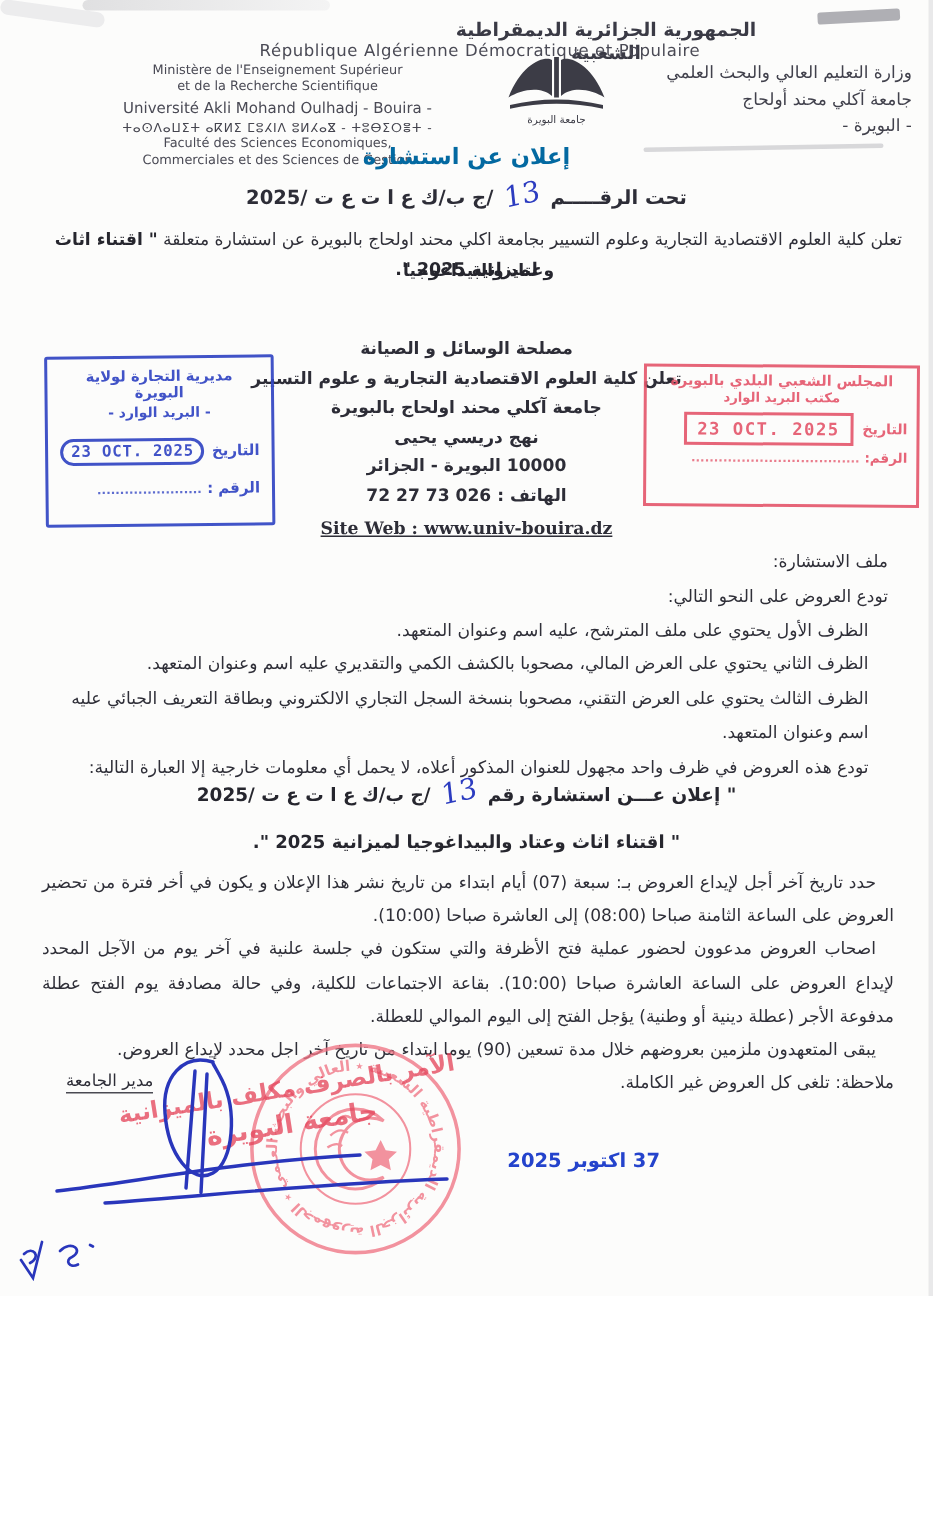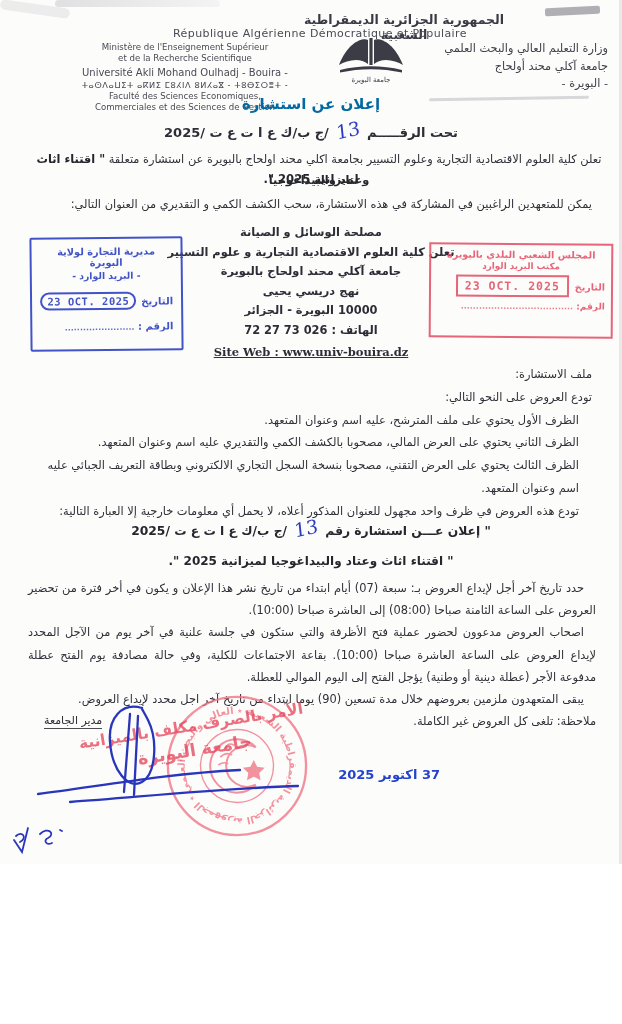--- a/index.html
+++ b/index.html
@@ -120,21 +120,20 @@
 
   <div class="doc-title">إعلان عن استشارة</div>
   <div class="ref-line">
     <span>تحت الرقـــــم</span><span class="hand-num">13</span><span>/ج ب/ك ع ا ت ع ت /2025</span>
   </div>
 
   <div class="p-intro1">
     <span>تعلن كلية العلوم الاقتصادية التجارية وعلوم التسيير بجامعة اكلي محند اولحاج بالبويرة عن استشارة متعلقة </span><b>" اقتناء اثاث وعتاد والبيداغوجيا</b>
   </div>
   <div class="p-intro1b">لميزانية 2025 ".</div>
-  <div class="p-intro2">يمكن للمتعهدين الراغبين في المشاركة في هذه الاستشارة، سحب الكشف الكمي و التقديري من العنوان التالي:</div>
 
   <div class="address">
     <div>مصلحة الوسائل و الصيانة</div>
     <div>تعلن كلية العلوم الاقتصادية التجارية و علوم التسيير</div>
     <div>جامعة آكلي محند اولحاج بالبويرة</div>
     <div>نهج دريسي يحيى</div>
     <div>10000 البويرة - الجزائر</div>
     <div>الهاتف : 026 73 27 72</div>
     <div class="siteweb">Site Web : www.univ-bouira.dz</div>
   </div>

